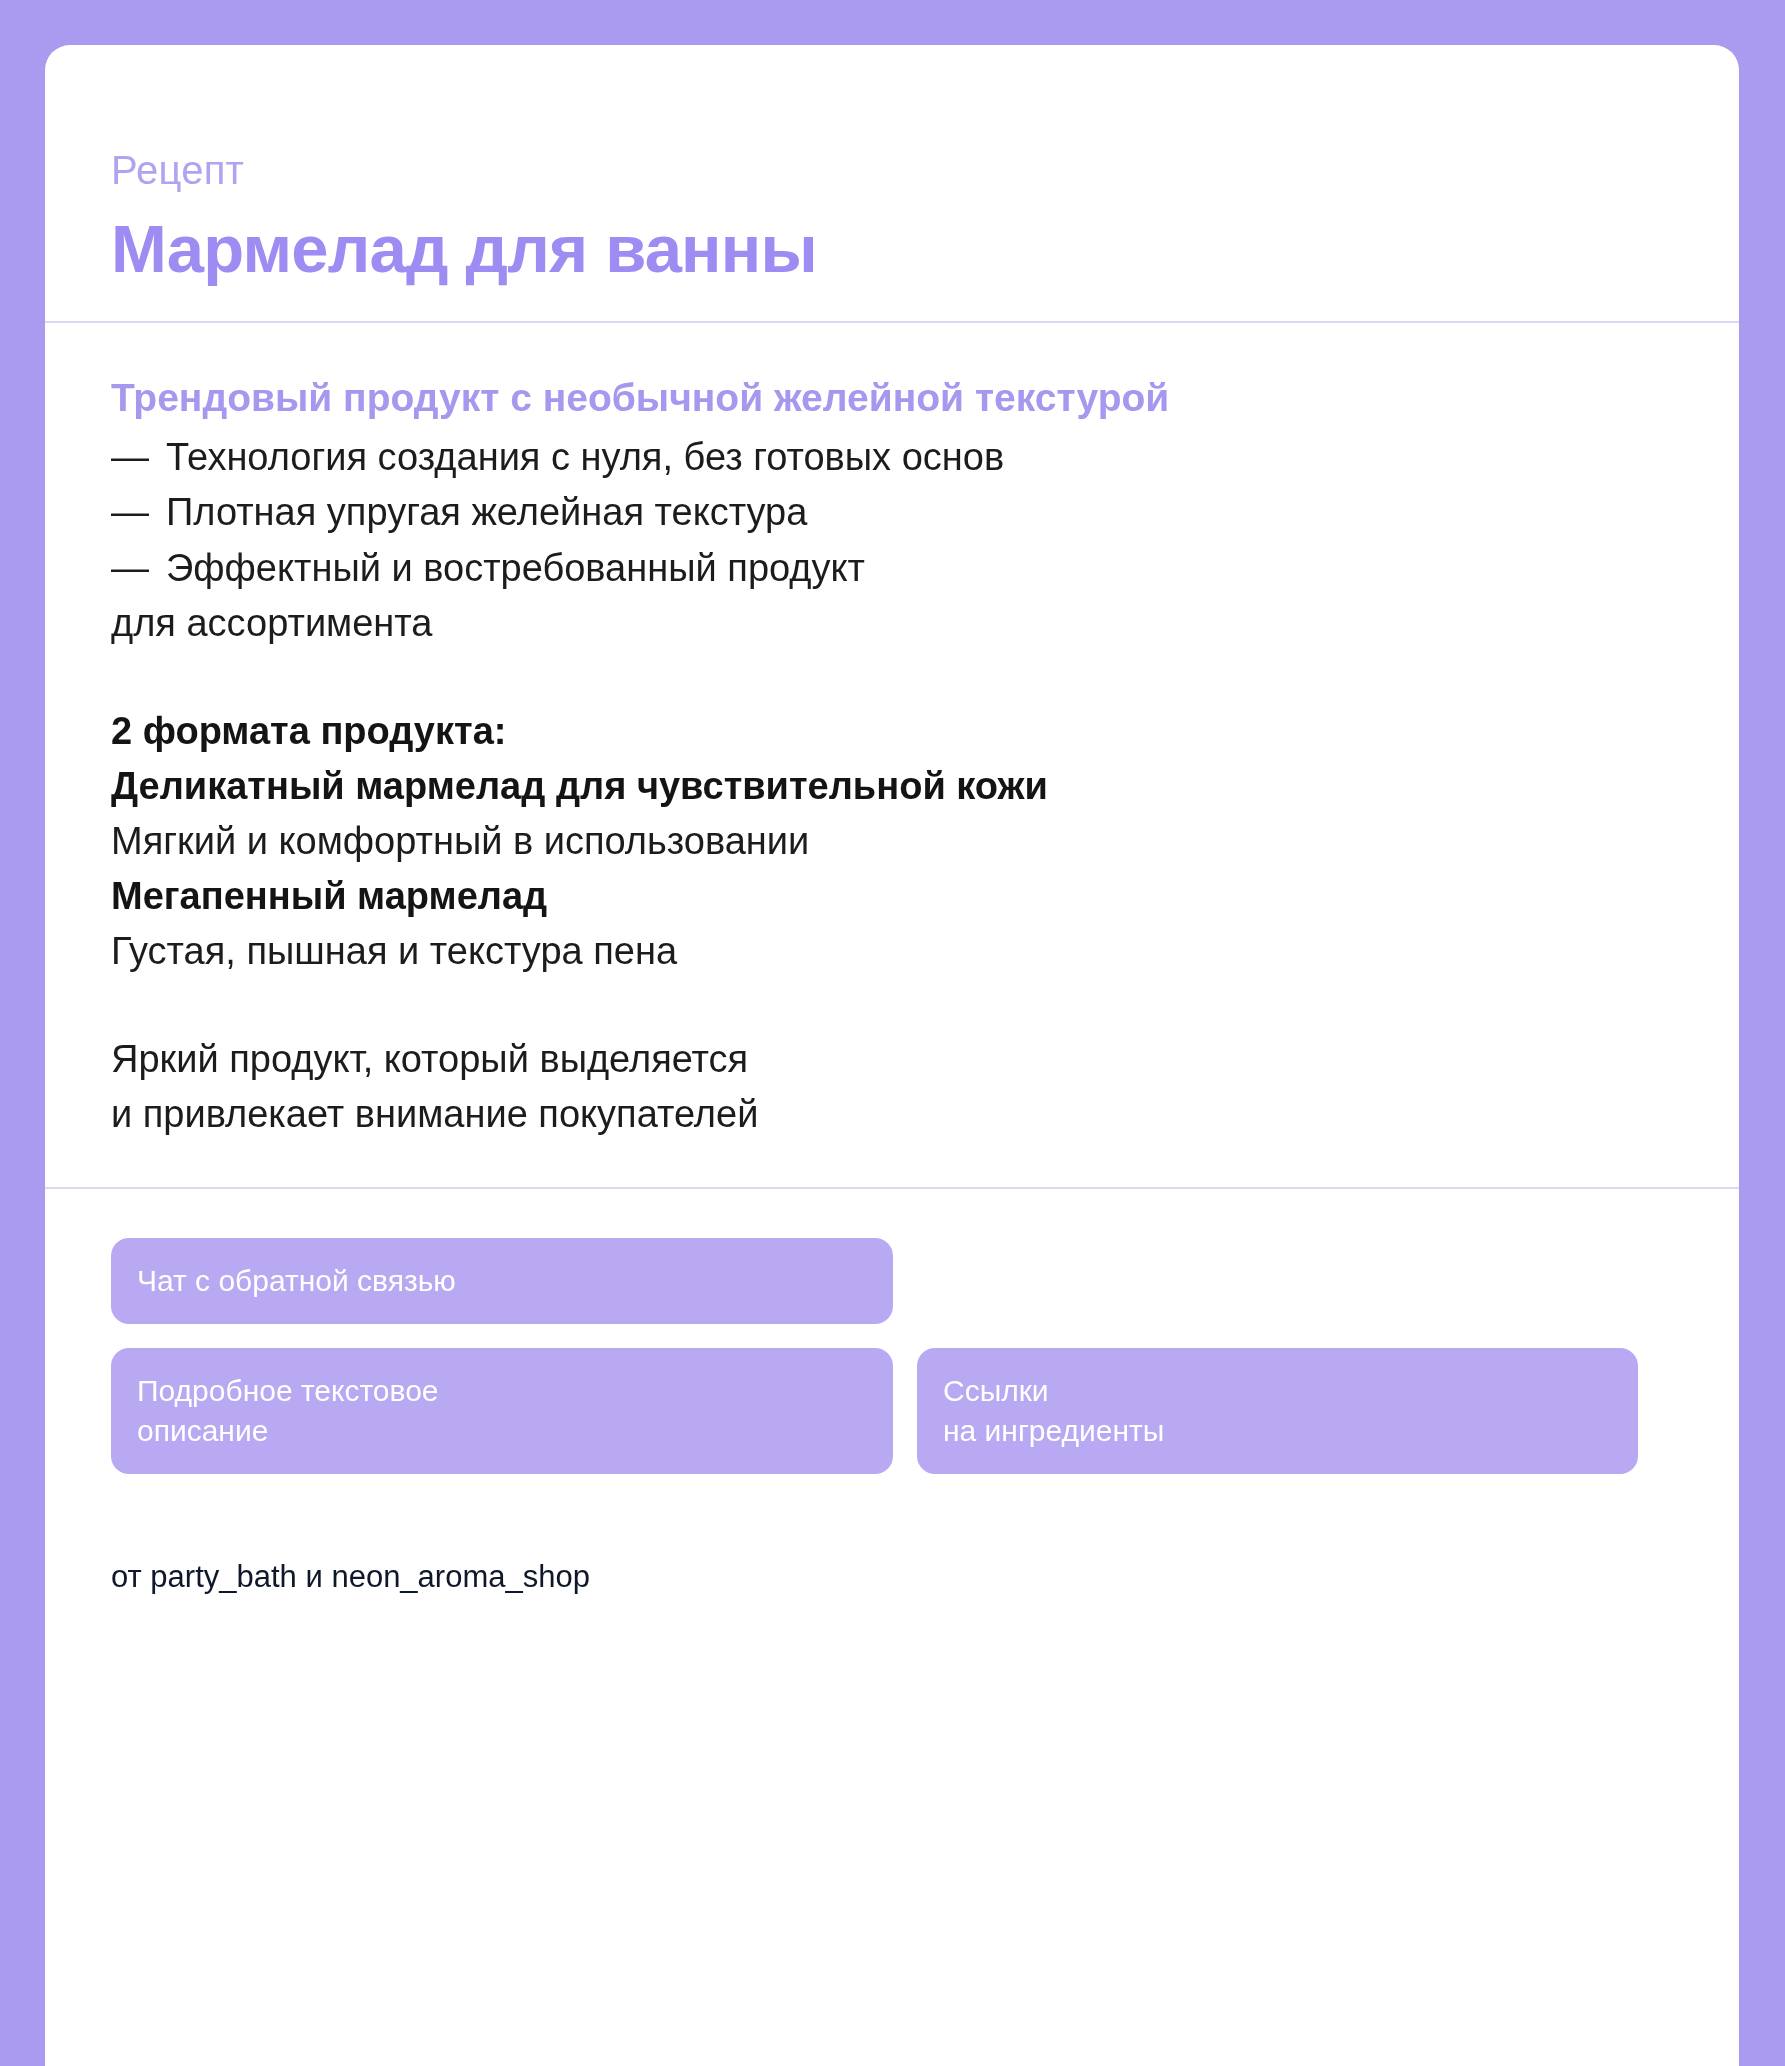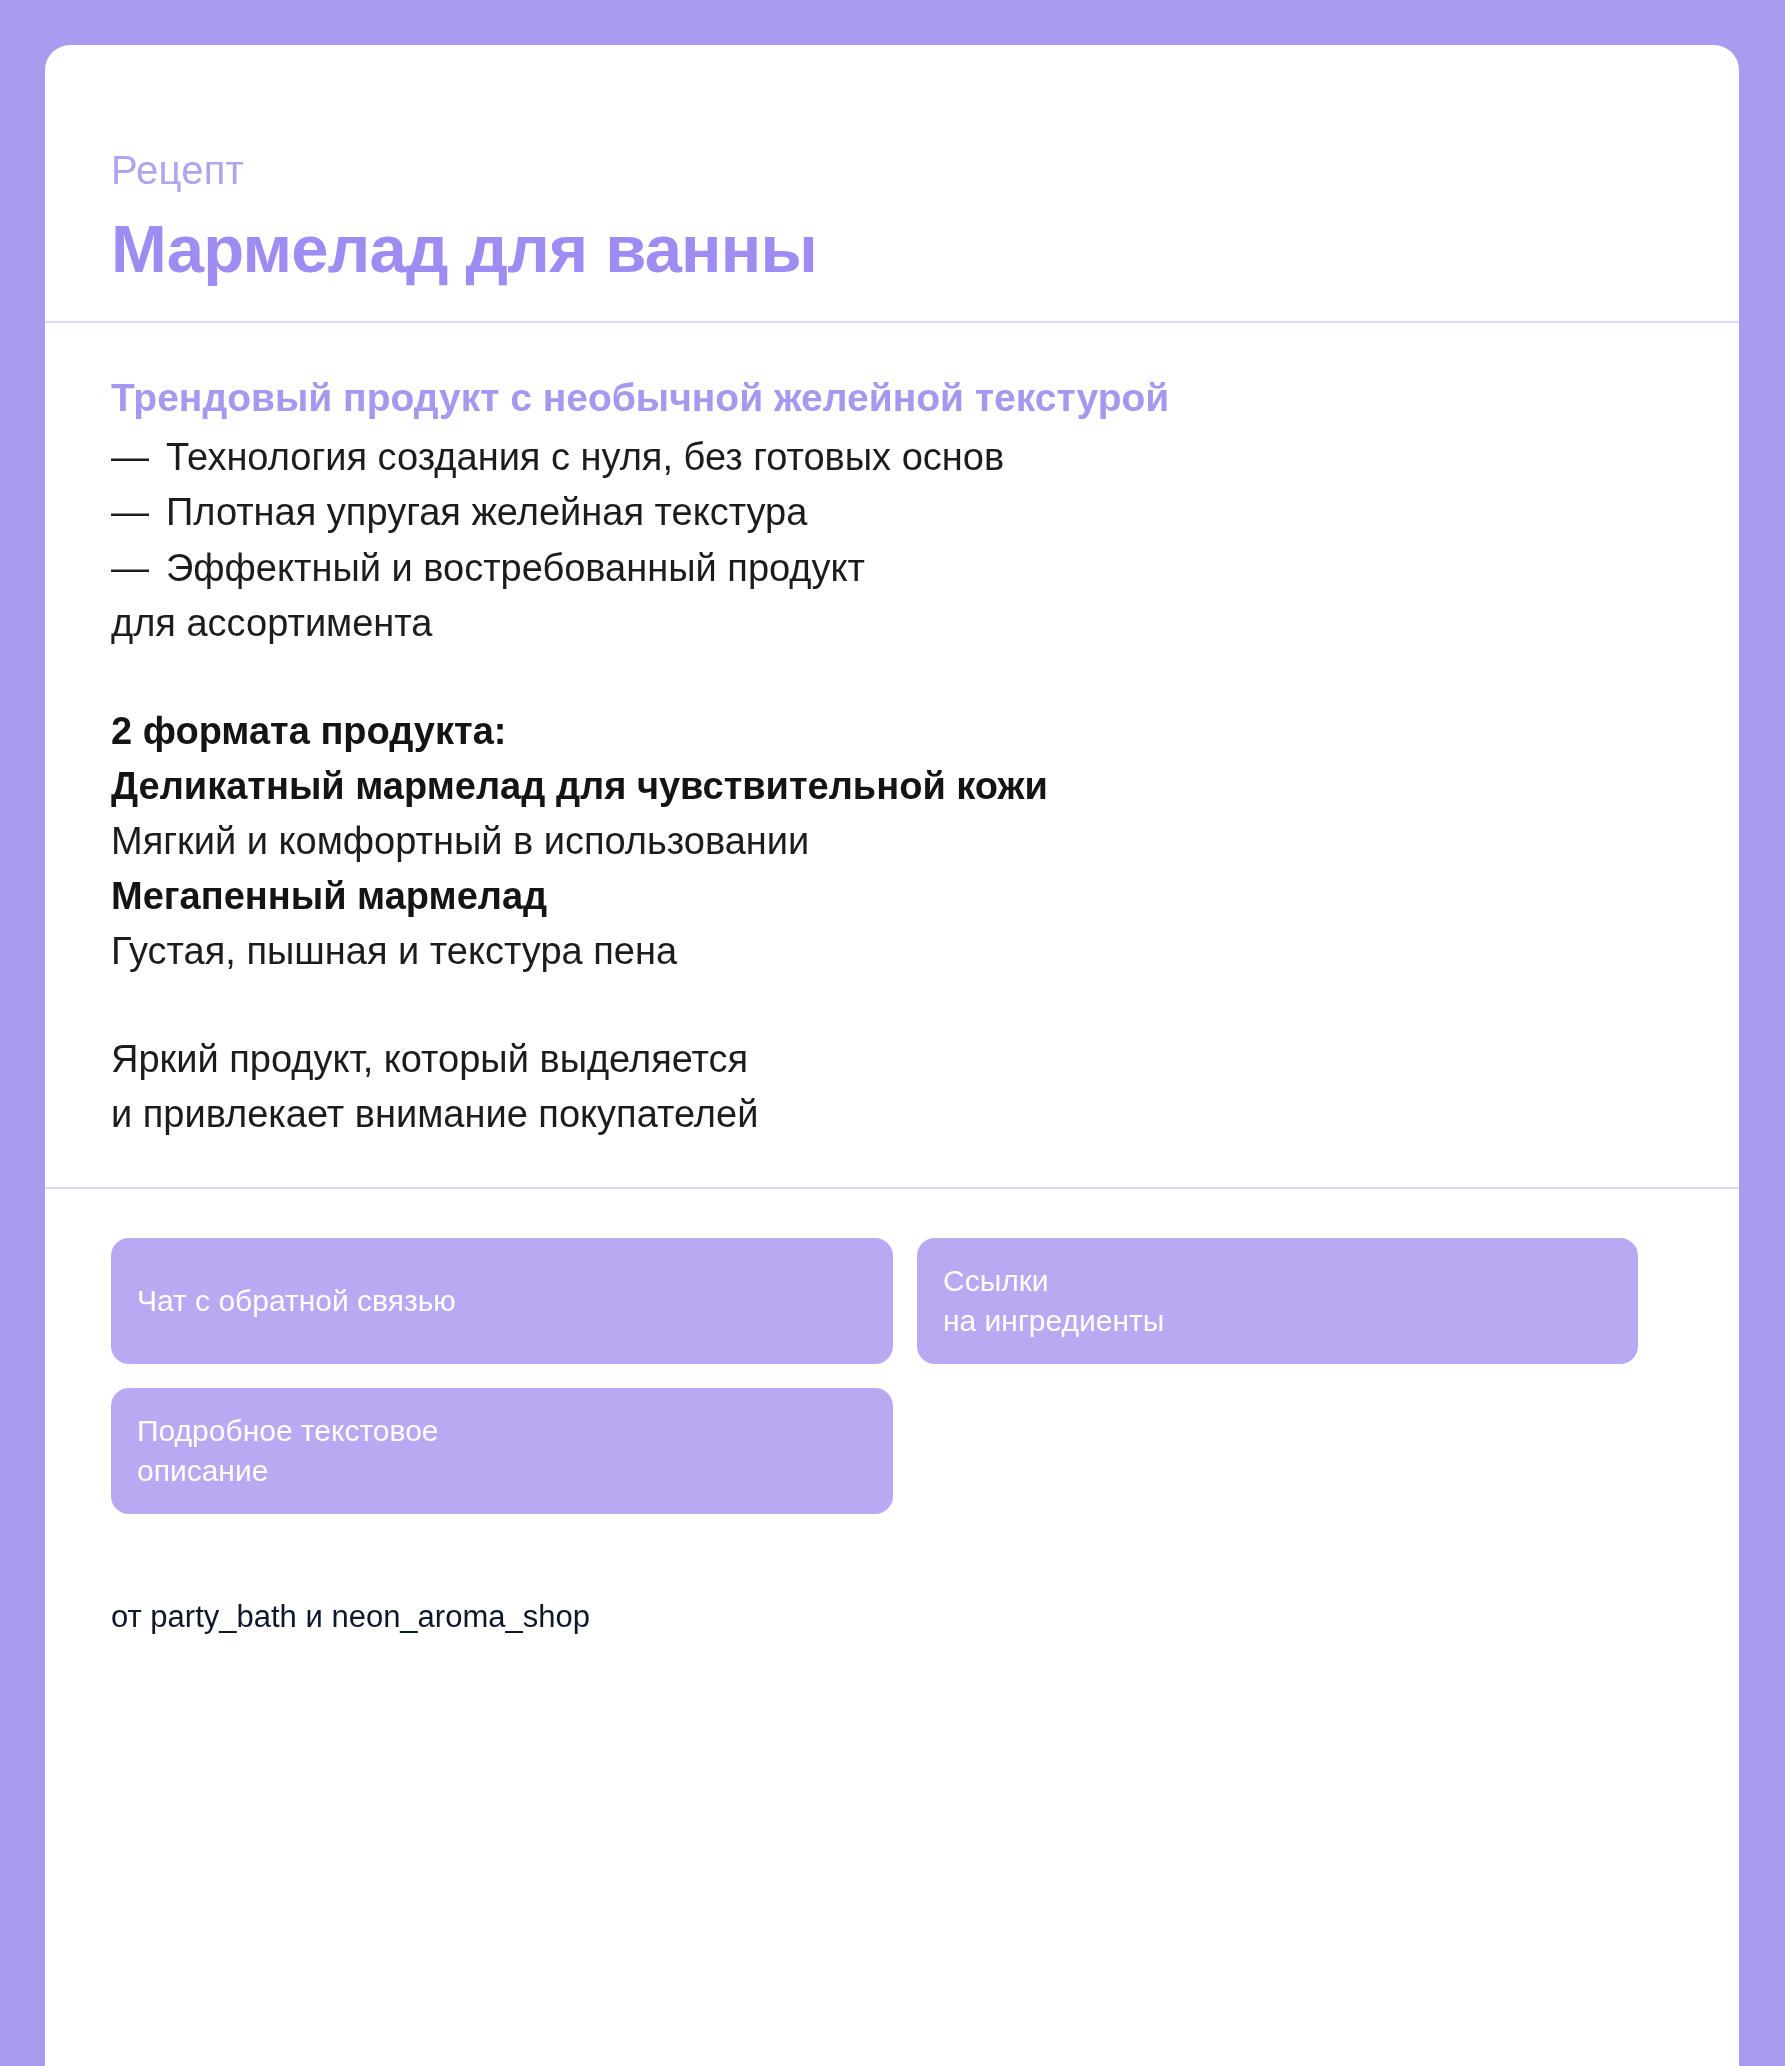--- a/index.html
+++ b/index.html
@@ -172,31 +172,31 @@
     <div class="plain">и привлекает внимание покупателей</div>
   </div>
 
   <div class="divider" style="margin-top:45px;"></div>
 
   <div class="footer">
     <div class="chips">
       <div class="chip w1">
         <span>Чат с обратной связью</span>
       </div>
+      <div class="chip w1">
+        <div>
+          <span>Подробное текстовое</span>
+          <span>описание</span>
+        </div>
+      </div>
       <div class="chip w2">
         <div>
           <span>Ссылки</span>
           <span>на ингредиенты</span>
         </div>
       </div>
-      <div class="chip w1">
-        <div>
-          <span>Подробное текстовое</span>
-          <span>описание</span>
-        </div>
-      </div>
     </div>
 
     <div class="credit">от party_bath и neon_aroma_shop</div>
   </div>
 
 </div>
 
 
 </body></html>

